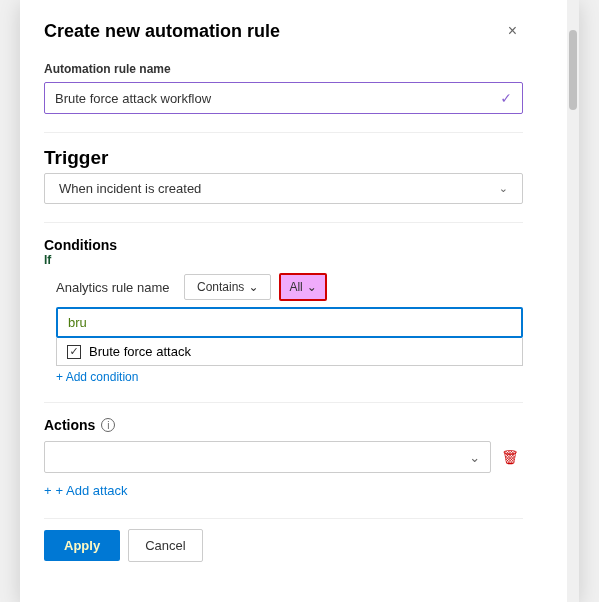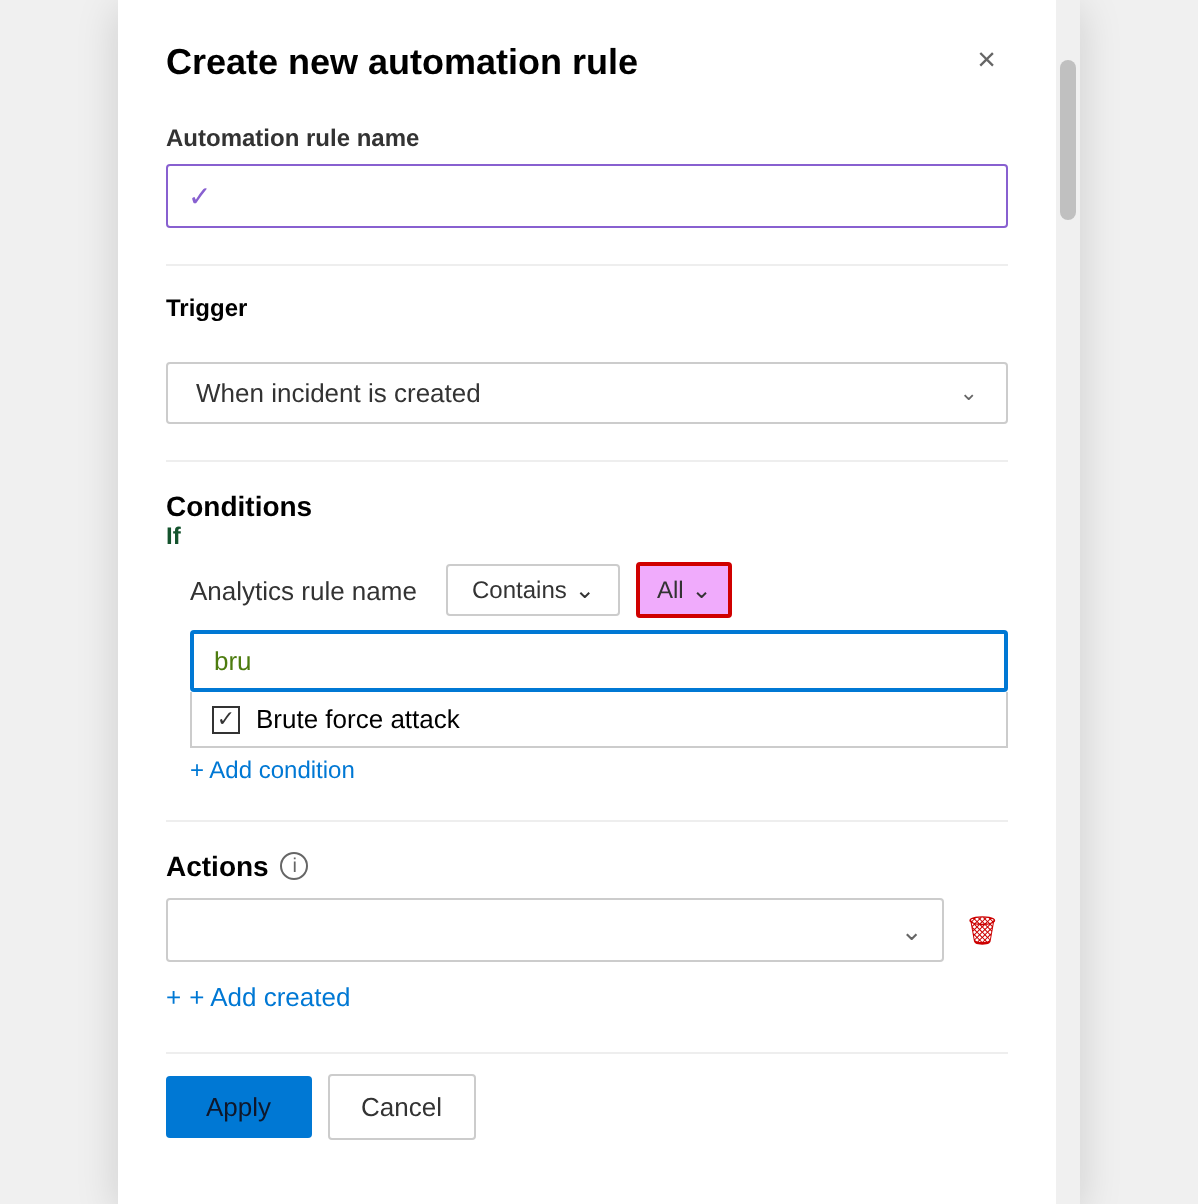--- a/index.html
+++ b/index.html
@@ -7,26 +7,27 @@
       background: #f0f0f0;
       font-family: 'Segoe UI', Arial, sans-serif;
       font-size: 13px;
       display: flex;
       justify-content: center;
       align-items: center;
       min-height: 100vh;
     }
     .dialog {
       background: #fff;
-      width: 481px;
+      width: 559px;
       min-height: 602px;
       position: relative;
       box-shadow: 0 4px 20px rgba(0,0,0,0.15);
       display: flex;
       flex-direction: row;
+      gap: 20px;
     }
     .dialog-content {
       flex: 1;
       padding: 20px 24px 20px 24px;
       overflow-y: auto;
     }
     .scrollbar {
       width: 12px;
       background: #f0f0f0;
       display: flex;
@@ -63,24 +64,24 @@
       margin-bottom: 18px;
     }
     .label {
       font-size: 12px;
       font-weight: 600;
       color: #333;
       margin-bottom: 6px;
       display: block;
     }
     .label-large {
-      font-size: 12px;
+      font-size: 19px;
       font-weight: 600;
       color: #000;
-      margin-bottom: 20px;
+      margin-bottom: 4px;
       display: block;
     }
     .text-input {
       width: 100%;
       border: 1px solid #8860d0;
       border-radius: 2px;
       padding: 7px 10px;
       font-size: 13px;
       color: #333;
       outline: none;
@@ -270,27 +271,27 @@
     .footer {
       display: flex;
       gap: 8px;
       align-items: center;
       padding-top: 10px;
       border-top: 1px solid #eee;
       margin-top: 10px;
     }
     .btn-apply {
       background: #0078d4;
-      color: #0f172a;
+      color: #fef9c3;
       border: none;
       border-radius: 2px;
       padding: 8px 20px;
       font-size: 13px;
       cursor: pointer;
-      font-weight: 400;
+      font-weight: 700;
     }
     .btn-cancel {
       background: #fff;
       color: #333;
       border: 1px solid #ccc;
       border-radius: 2px;
       padding: 8px 16px;
       font-size: 13px;
       cursor: pointer;
     }
@@ -307,20 +308,21 @@
   <div class="dialog-content">
 
     <div class="dialog-header">
       <span class="dialog-title">Create new automation rule</span>
       <button class="close-btn">×</button>
     </div>
 
     <div class="section">
       <span class="label">Automation rule name</span>
       <div class="text-input text-input-valid">
+        <input type="text" style="border: none; outline: none; flex: 1 1 0%; font-size: 13px; color: rgb(51, 51, 51);" value="Brute force attack workflow">
         <span class="checkmark">✓</span>
       </div>
     </div>
 
     <div class="divider"></div>
 
     <div class="section">
       <span class="label-large">Trigger</span>
       <div class="select-field">
         <span>When incident is created</span>
@@ -375,21 +377,21 @@
       <div class="action-row">
         <div class="action-select">
           <span></span>
           <span style="color:#666;">⌄</span>
         </div>
         <span class="delete-icon">🗑</span>
       </div>
 
       <div class="add-action">
         <span>+</span>
-        <span>+ Add created</span>
+        <span>+ Add attack</span>
       </div>
     </div>
 
     <div class="footer">
       <button class="btn-apply">Apply</button>
       <button class="btn-cancel">Cancel</button>
     </div>
 
   </div>
 

